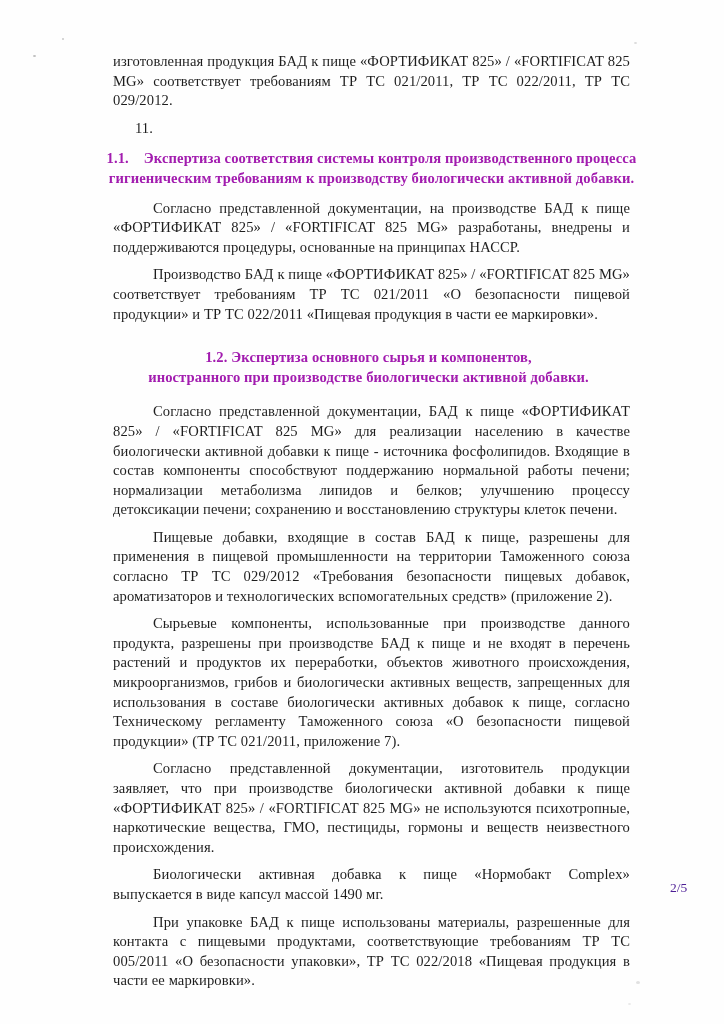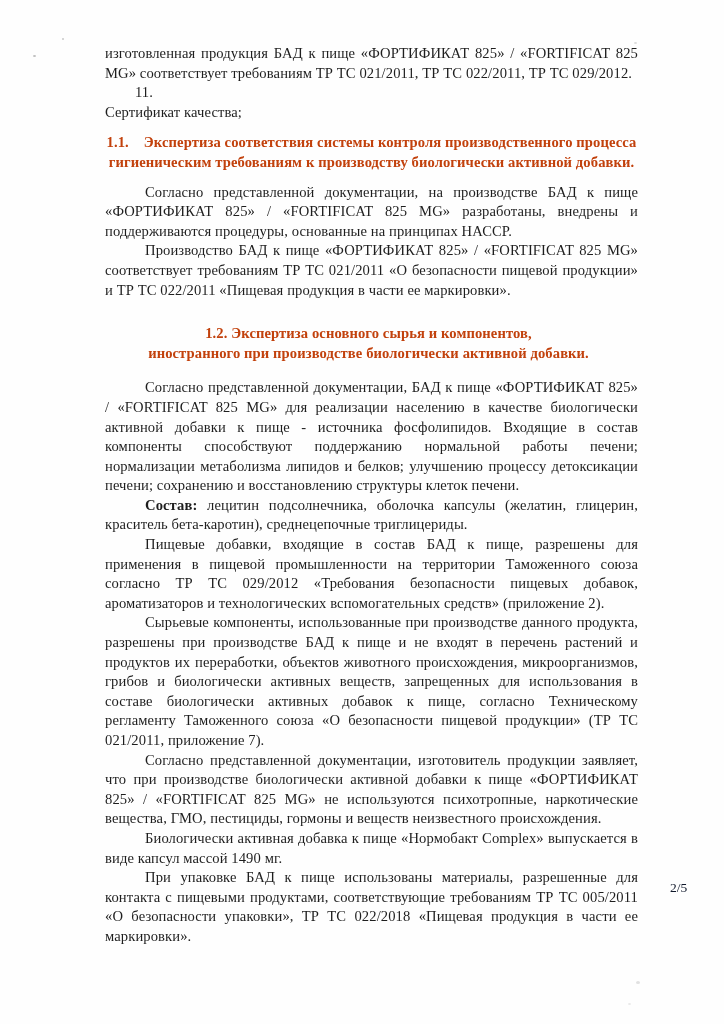--- a/index.html
+++ b/index.html
@@ -23,49 +23,49 @@
   .textblock {
     position: absolute;
     top: 44px;
     left: 105px;
     width: 533px;
     font-size: 14.6px;
     line-height: 19.6px;
     letter-spacing: 0.1px;
   }
   p.body {
-    margin: 0;
+    margin: 8px;
     text-align: justify;
   }
   p.indent {
     text-indent: 40px;
   }
   .b { font-weight: bold; }
   .doc-list { margin: 0; }
-  .list-row { display: flex; flex-direction: column; }
+  .list-row { display: flex; }
   .list-row .num {
     flex: none;
     padding-left: 30px;
     width: 48px;
     box-sizing: content-box;
   }
   .list-row .li-label { flex: 1; }
   .h {
     font-weight: bold;
     text-align: center;
-    color: #c2410c;
+    color: #a21caf;
   }
   .h11 { margin: 11px 0 10px 0; }
   .h12 { margin: 24px 6px 15px 0; }
   .pagenum {
     position: absolute;
     left: 670px;
     top: 880px;
     font-size: 13.5px;
-    color: #0f172a;
+    color: #4c1d95;
     font-family: "Liberation Serif", "DejaVu Serif", serif;
   }
   .speck {
     position: absolute;
     background: #8a8a8a;
     border-radius: 50%;
   }
   .speck.s1 { left: 33px;  top: 55px;  width: 3px; height: 2px; opacity: .55; }
   .speck.s2 { left: 62px;  top: 38px;  width: 2px; height: 2px; opacity: .45; }
   .speck.s3 { left: 634px; top: 42px;  width: 3px; height: 2px; opacity: .30; }
@@ -83,40 +83,38 @@
   <span class="speck s4"></span>
   <span class="speck s5"></span>
 
   <div class="textblock">
 
     <p class="body">изготовленная продукция БАД к пище «ФОРТИФИКАТ 825» / «FORTIFICAT 825 MG» соответствует требованиям ТР ТС 021/2011, ТР ТС 022/2011, ТР ТС 029/2012.</p>
 
     <div class="doc-list">
       <div class="list-row">
         <span class="num">11.</span>
-        <span class="li-label">Сертификат качества;</span>
       </div>
     </div>
 
     <div class="h h11">
       <div>1.1.&nbsp;&nbsp;&nbsp;&nbsp;Экспертиза соответствия системы контроля производственного процесса</div>
       <div>гигиеническим требованиям к производству биологически активной добавки.</div>
     </div>
 
     <p class="body indent">Согласно представленной документации, на производстве БАД к пище «ФОРТИФИКАТ 825» / «FORTIFICAT 825 MG» разработаны, внедрены и поддерживаются процедуры, основанные на принципах НАССР.</p>
     <p class="body indent">Производство БАД к пище «ФОРТИФИКАТ 825» / «FORTIFICAT 825 MG» соответствует требованиям ТР ТС 021/2011 «О безопасности пищевой продукции» и ТР ТС 022/2011 «Пищевая продукция в части ее маркировки».</p>
 
     <div class="h h12">
       <div>1.2. Экспертиза основного сырья и компонентов,</div>
       <div>иностранного при производстве биологически активной добавки.</div>
     </div>
 
     <p class="body indent">Согласно представленной документации, БАД к пище «ФОРТИФИКАТ 825» / «FORTIFICAT 825 MG» для реализации населению в качестве биологически активной добавки к пище - источника фосфолипидов. Входящие в состав компоненты способствуют поддержанию нормальной работы печени; нормализации метаболизма липидов и белков; улучшению процессу детоксикации печени; сохранению и восстановлению структуры клеток печени.</p>
 
-    <p class="body indent"><span class="b">Состав:</span><span> лецитин подсолнечника, оболочка капсулы (желатин, глицерин, краситель бета-каротин), среднецепочные триглицериды.</span></p>
 
     <p class="body indent">Пищевые добавки, входящие в состав БАД к пище, разрешены для применения в пищевой промышленности на территории Таможенного союза согласно ТР ТС 029/2012 «Требования безопасности пищевых добавок, ароматизаторов и технологических вспомогательных средств» (приложение 2).</p>
     <p class="body indent">Сырьевые компоненты, использованные при производстве данного продукта, разрешены при производстве БАД к пище и не входят в перечень растений и продуктов их переработки, объектов животного происхождения, микроорганизмов, грибов и биологически активных веществ, запрещенных для использования в составе биологически активных добавок к пище, согласно Техническому регламенту Таможенного союза «О безопасности пищевой продукции» (ТР ТС 021/2011, приложение 7).</p>
     <p class="body indent">Согласно представленной документации, изготовитель продукции заявляет, что при производстве биологически активной добавки к пище «ФОРТИФИКАТ 825» / «FORTIFICAT 825 MG» не используются психотропные, наркотические вещества, ГМО, пестициды, гормоны и веществ неизвестного происхождения.</p>
     <p class="body indent">Биологически активная добавка к пище «Нормобакт Complex» выпускается в виде капсул массой 1490 мг.</p>
     <p class="body indent">При упаковке БАД к пище использованы материалы, разрешенные для контакта с пищевыми продуктами, соответствующие требованиям ТР ТС 005/2011 «О безопасности упаковки», ТР ТС 022/2018 «Пищевая продукция в части ее маркировки».</p>
 
   </div>
 
   <div class="pagenum">2/5</div>

